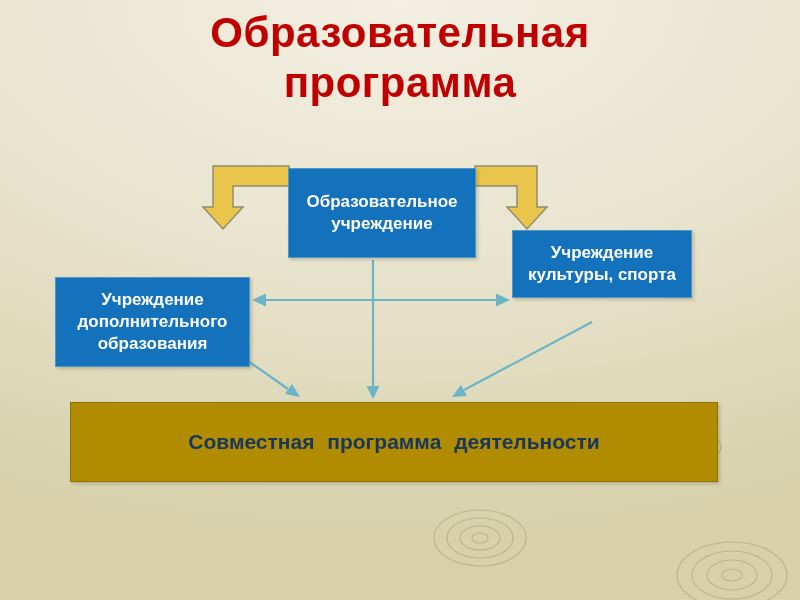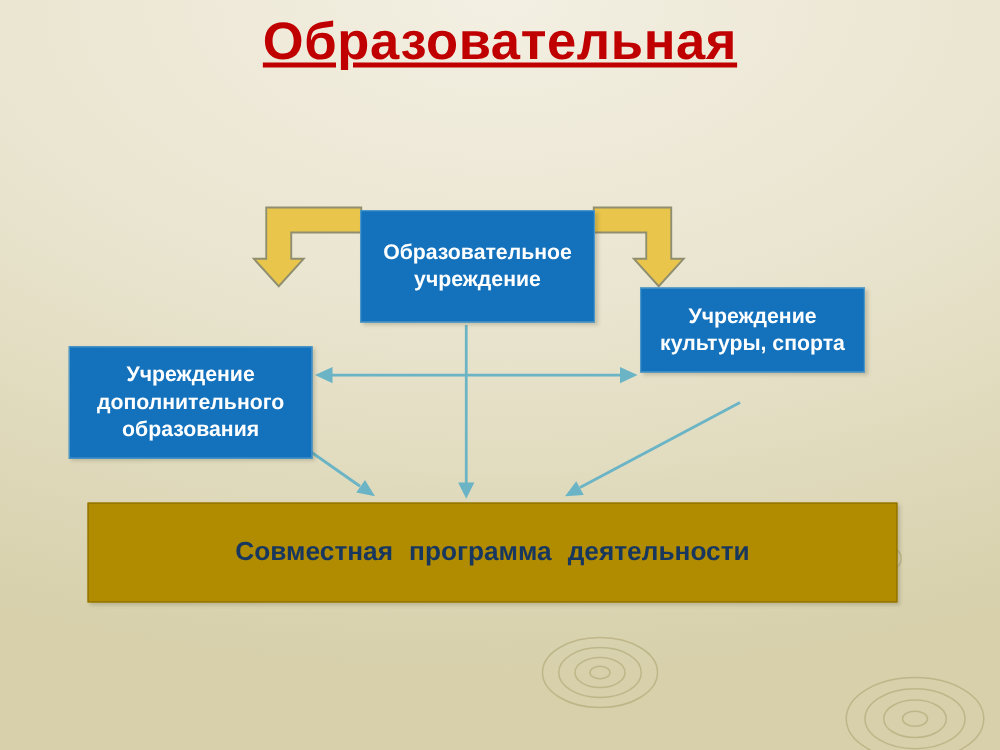--- a/index.html
+++ b/index.html
@@ -14,21 +14,20 @@
         #eae5d0 45%,
         var(--bg-bottom, #d7d0ab) 100%);
   }
 
   .title {
     position:absolute; top:8px; left:0; right:0;
     text-align:center;
     color:var(--title-red, #c00000);
     font-weight:bold; font-size:42px; line-height:1.2;
     letter-spacing:0.5px;
-    text-decoration:underline;
   }
   .title .line { display:block; }
 
   svg.layer { position:absolute; left:0; top:0; pointer-events:none; }
 
   .gold-arrow {
     fill:var(--block-arrow-gold, #e9c54b);
     stroke:var(--block-arrow-outline, #8f8f6f);
     stroke-width:1.5;
   }
@@ -83,20 +82,21 @@
     <g class="ripple" transform="translate(732,575)">
       <ellipse rx="10" ry="6"></ellipse>
         <ellipse rx="25" ry="15"></ellipse>
         <ellipse rx="40" ry="24"></ellipse>
         <ellipse rx="55" ry="33"></ellipse>
     </g>
   </svg>
 
   <h1 class="title">
     <span class="line">Образовательная</span>
+    <span class="line">программа</span>
   </h1>
 
   <svg class="layer" width="800" height="600" viewBox="0 0 800 600">
 
     <path class="gold-arrow" d="M289,166 H213 V207 H203 L223,229 L243,207 H233 V186 H289 Z"></path>
     <path class="gold-arrow" d="M475,166 H537 V207 H547 L527,229 L507,207 H517 V186 H475 Z"></path>
 
     <line class="teal-line" x1="264" y1="300" x2="498" y2="300"></line>
     <polygon class="teal-head" points="252,300 266,293.5 266,306.5"></polygon>
     <polygon class="teal-head" points="510,300 496,293.5 496,306.5"></polygon>

